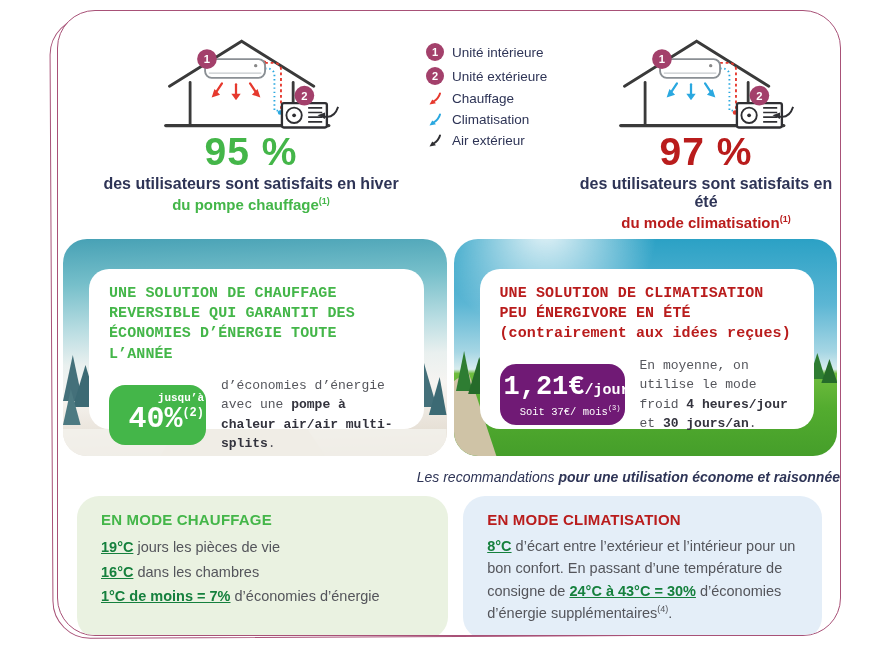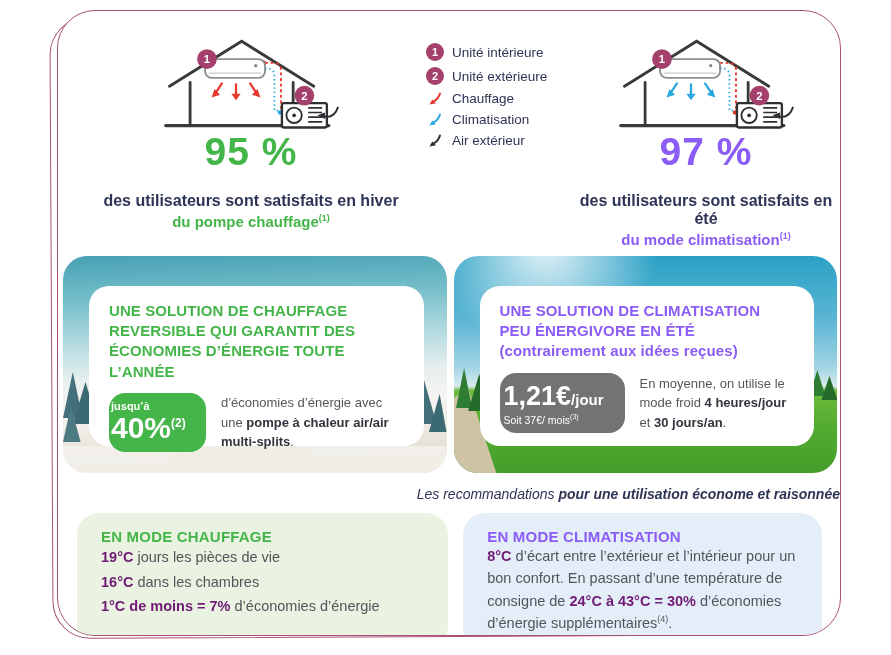--- a/index.html
+++ b/index.html
@@ -14,22 +14,22 @@
   
   .top-row { display:flex; padding:22px 6px 0 18px; }
   .stat-col { text-align:center; }
   .stat-col.left  { width:350px; }
   .stat-col.right { flex:1; }
   .legend { width:152px; padding-top:10px; }
 
   .house-svg { display:block; margin:0 auto; }
   .pct { font-size:39px; font-weight:700; line-height:1.05; letter-spacing:1px; }
   .green-text { color:#44b649; }
-  .blue-text  { color:#8b5cf6; }
-  .stat-line { font-size:16px; font-weight:700; color:#2e3456; margin-top:19px; }
+  .blue-text  { color:#b91c1c; }
+  .stat-line { font-size:16px; font-weight:700; color:#2e3456; margin-top:2px; }
   .stat-sub  { font-size:15px; font-weight:700; margin-top:3px; }
   sup.note { font-size:9px; font-weight:700; }
 
   .legend-row { display:flex; align-items:center; gap:8px; margin-bottom:6px;
     font-size:13.5px; color:#2e3456; }
   .legend-num { flex:0 0 18px; width:18px; height:18px; border-radius:50%;
     background:#a3406b; color:#fff; font-size:11px; font-weight:700;
     display:flex; align-items:center; justify-content:center; }
   .legend-ic { flex:0 0 14px; width:14px; height:14px; margin:0 2px 0 2px; }
 
@@ -38,46 +38,46 @@
   .panel { flex:1; border-radius:24px; position:relative; overflow:hidden; }
   .panel-winter { background:
     linear-gradient(178deg,#47a1b5 0%,#76bfca 20%,#b9dde2 40%,#e9f0ef 55%,#f6f4f1 68%,#e9e3da 85%,#ded5c8 100%); }
   .panel-summer { background:
     radial-gradient(circle at 24% -6%, rgba(255,255,255,.9), rgba(255,255,255,0) 30%),
     linear-gradient(180deg,#2ba1c5 0%,#5cb6d4 30%,#a6d6e4 52%,#d8ecee 60%,#6fbc3e 62%,#53ac2f 78%,#459e2a 100%); }
   .scene { position:absolute; inset:0; width:100%; height:100%; }
 
   .banner-card { position:absolute; left:26px; top:30px; right:23px; bottom:27px;
     background:#fff; border-radius:20px; padding:15px 20px 28px;
-    display:flex; flex-direction:column; }
+    display:flex; flex-direction:column;font-family:Liberation Mono, monospace; }
   .banner-title { font-size:15px; font-weight:700; line-height:1.35; letter-spacing:.1px; }
   .badge-row { display:flex; align-items:center; gap:15px; margin-top:11px; }
-  .badge { color:#fff; text-align:left; border-radius:16px; flex:none; }
+  .badge { color:#fff; text-align:right; border-radius:16px; flex:none; }
   .badge-green { background:#44b649; width:97px; padding:7px 2px 9px; }
   .badge-top { font-size:11px; font-weight:700; }
   .badge-val { font-size:30px; font-weight:700; line-height:1.05; }
   .badge-val sup { font-size:12px; }
-  .badge-blue { background:#737373; width:125px; padding:10px 4px 8px; }
+  .badge-blue { background:#701a75; width:125px; padding:10px 4px 8px; }
   .badge-val2 { font-size:27px; font-weight:700; line-height:1; }
   .badge-unit { font-size:15px; font-weight:700; }
   .badge-sub { font-size:10.5px; margin-top:3px; }
   .badge-sub sup { font-size:7px; }
   .card-body { font-size:13px; color:#55565c; line-height:1.5; }
   .card-body b { color:#33333d; }
 
   
   .reco-heading { text-align:right; margin-top:13px; font-size:14px; color:#2e3456;font-style:italic; }
   .reco-row { display:flex; gap:15px; margin:11px 18px 0 19px; }
   .reco-card { border-radius:22px; padding:15px 24px 14px; }
   .reco-green { flex:1.04; background:#eaf2e1; }
   .reco-blue  { flex:1;    background:#e4eef8; }
-  .reco-title { font-size:15px; font-weight:700; margin-bottom:0; letter-spacing:.2px; }
+  .reco-title { font-size:15px; font-weight:700; margin-bottom:7px; letter-spacing:.2px; }
   .reco-line { font-size:14.5px; color:#54555b; line-height:1.7; }
   .reco-para { font-size:14.5px; color:#54555b; line-height:1.55; }
-  .reco-line b, .reco-para b { color:#701a75; }
+  .reco-line b, .reco-para b { color:#15803d;text-decoration:underline; }
   .reco-para sup { font-size:9px; }
 
   
   .hl { stroke:#3a3a3a; stroke-linecap:round; fill:none; }
   .fan-red line    { stroke:#e6392e; stroke-width:2.4; stroke-linecap:round; }
   .fan-red polygon { fill:#e6392e; }
   .fan-blue line    { stroke:#2aa8e0; stroke-width:2.4; stroke-linecap:round; }
   .fan-blue polygon { fill:#2aa8e0; }
 </style>
 </head>

